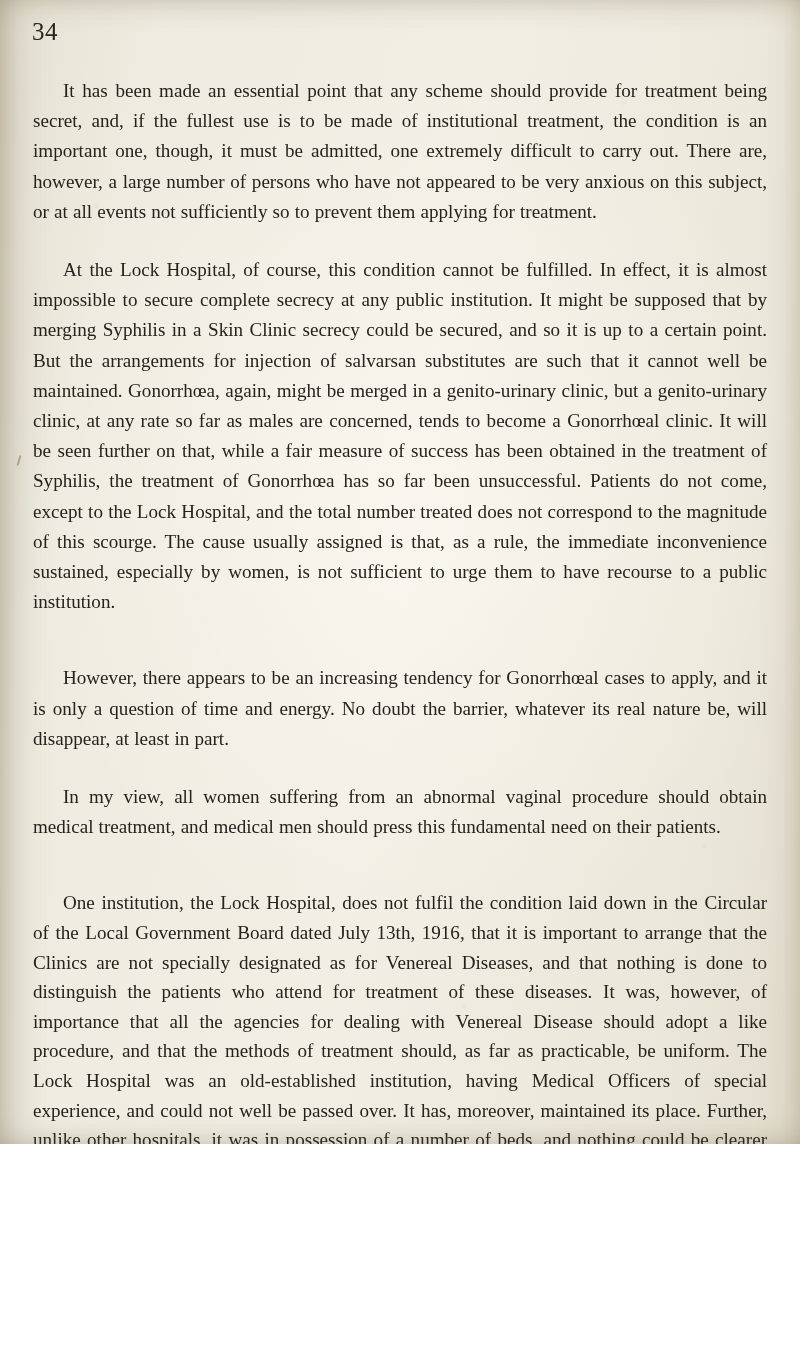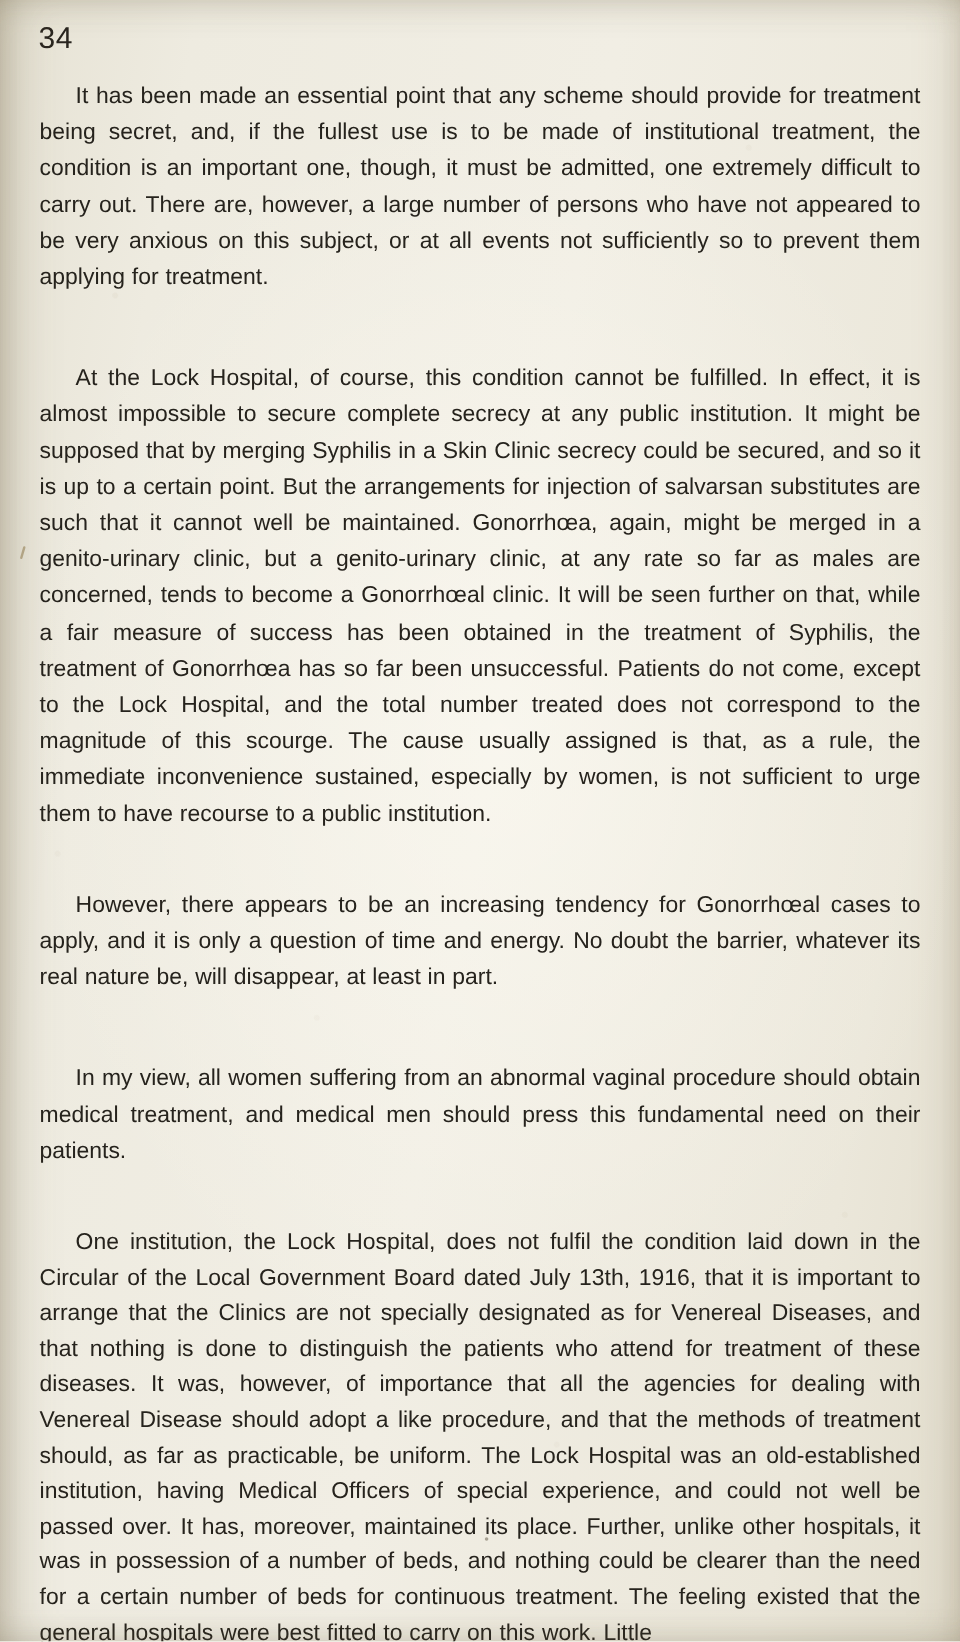--- a/index.html
+++ b/index.html
@@ -4,28 +4,28 @@
 <title>Scanned Page 34</title>
 <style>
   html, body {
     margin: 0;
     padding: 0;
     background: #ffffff;
   }
   #page {
     position: relative;
     width: 800px;
-    height: 1368px;
+    height: 1144px;
     margin: 0;
     background: #edeade;
     background-image:
       radial-gradient(ellipse 70% 55% at 52% 45%, rgba(255,253,246,0.55) 0%, rgba(255,253,246,0) 72%),
       linear-gradient(100deg, #e6e2d4 0%, #eeebe0 16%, #f1eee4 50%, #ebe7da 84%, #e2ddcd 100%);
     overflow: hidden;
-    font-family: Liberation Sans, sans-serif;
+    font-family: Liberation Serif, serif;
     color: #23201b;
   }
   
   #grain {
     position: absolute;
     inset: 0;
     pointer-events: none;
     background-image:
       radial-gradient(circle at 12% 18%, rgba(160,145,110,0.07) 0 2px, transparent 3px),
       radial-gradient(circle at 78% 9%, rgba(160,145,110,0.06) 0 2px, transparent 3px),
@@ -57,34 +57,34 @@
     top: 18px;
     font-size: 25px;
     letter-spacing: .5px;
     color: #2a2620;
   }
 
   .body-block {
     position: absolute;
     left: 33px;
     width: 734px;
-    top: 66px;
+    top: 76px;
   }
 
   p.para {
     margin: 0 0 0 0;
     text-align: justify;
     text-align-last: left;
     text-indent: 30px;
     font-size: 19.1px;
     line-height: 30.2px;
     color: #26231d;
     word-spacing: .4px;
   }
-  p.para.gap-md  { margin-top: 54px; }
+  p.para.gap-md  { margin-top: 28px; }
   p.para.gap-lg  { margin-top: 46px; }
   p.para.tight   { line-height: 29.6px; }
 
   .marginal-tick {
     position: absolute;
     left: 18px;
     top: 455px;
     width: 7px;
     height: 11px;
     pointer-events: none;

